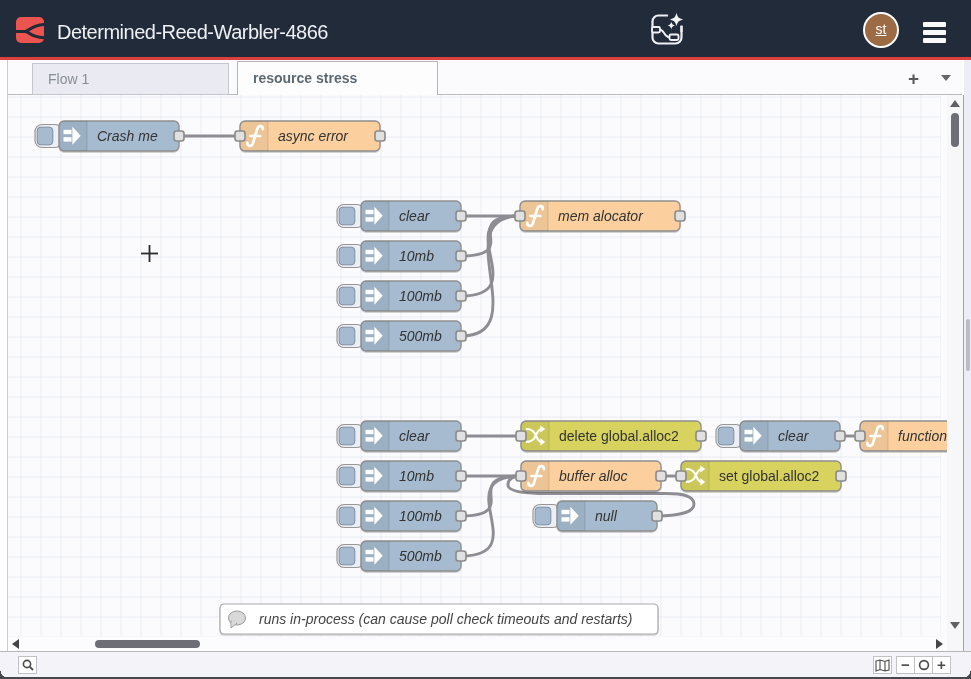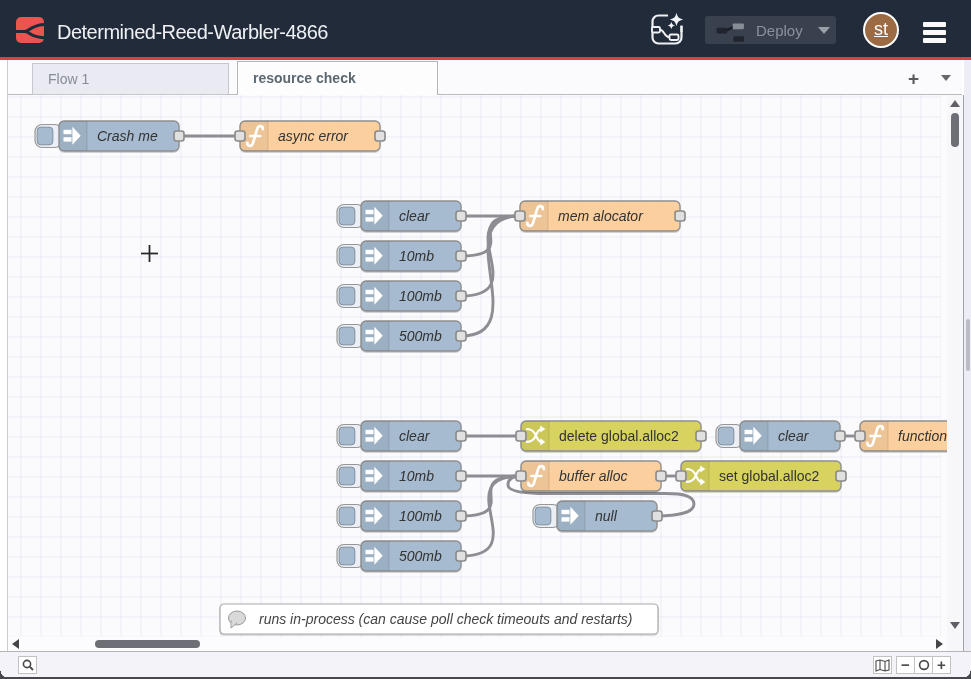--- a/index.html
+++ b/index.html
@@ -3,21 +3,21 @@
 <style>
 * { margin:0; padding:0; box-sizing:border-box; }
 body { font-family:"Liberation Sans", sans-serif; }
 #page { position:relative; width:971px; height:679px; overflow:hidden; background:#fff; }
 #header { position:absolute; left:0; top:0; width:971px; height:57px; background:#222b3a; }
 #hline { position:absolute; left:0; top:57px; width:971px; height:3px; background:#dd3f3f; }
 #title { position:absolute; left:57px; top:21px; font-size:20px; color:#eef0f3; letter-spacing:-0.5px; }
 #deploy { position:absolute; left:705px; top:16px; width:131px; height:28px; background:#3a414e; border-radius:3px; }
 #deploy span { position:absolute; left:51px; top:6px; font-size:15px; color:#8b919b; }
 #dcaret { position:absolute; left:113px; top:11px; width:0; height:0; border-left:6px solid transparent; border-right:6px solid transparent; border-top:7px solid #9aa0a8; }
-#avatar { position:absolute; left:863px; top:12px; width:36px; height:36px; border-radius:50%; background:#9c6a43; border:2.5px solid #fff; color:#fff; font-size:18px; text-align:center; line-height:30px;text-decoration:underline; }
+#avatar { position:absolute; left:863px; top:12px; width:36px; height:36px; border-radius:50%; background:#9c6a43; border:2.5px solid #fff; color:#fff; font-size:14px; text-align:center; line-height:30px;text-decoration:underline; }
 #burger div { position:absolute; left:923px; width:23px; height:5px; background:#fafafa; border-radius:1px; }
 #tabbar { position:absolute; left:0; top:60px; width:962px; height:35px; background:#fbfbfd; border-bottom:1px solid #bbb; }
 .tab { position:absolute; height:32px; font-size:14px; line-height:31px; padding-left:15px; }
 #tab1 { left:32px; top:63px; width:197px; background:#e9eaf2; border:1px solid #c6c6d0; color:#878d97; }
 #tab2 { left:237px; top:61px; height:34px; width:201px; background:#fdfdfe; border:1px solid #b5b5b5; border-bottom:none; color:#5c6870; font-weight:bold; line-height:32px; z-index:3; }
 #tplus { position:absolute; left:908px; top:68px; font-size:19px; color:#5a5a5a; font-weight:bold; }
 #tcaret { position:absolute; left:941px; top:75px; width:0; height:0; border-left:5.5px solid transparent; border-right:5.5px solid transparent; border-top:6px solid #666; }
 #canvas { position:absolute; left:8px; top:95px; }
 #lstrip { position:absolute; left:0; top:60px; width:8px; height:616px; background:#fff; border-right:1px solid #ccc; }
 #vsb { position:absolute; left:947px; top:95px; width:17px; height:556px; background:#f7f7f9; border-right:1px solid #a3a3ab; }
@@ -51,40 +51,30 @@
 <svg width="34" height="34" viewBox="0 0 34 34" style="position:absolute;left:650px;top:12px">
 <rect x="2.5" y="3.5" width="29" height="28" rx="6" fill="none" stroke="#eef0f3" stroke-width="2.2"></rect>
 <rect x="18" y="0" width="16" height="13.5" fill="#222b3a"></rect>
 <rect x="2" y="15" width="8" height="5.5" rx="1.5" fill="#222b3a" stroke="#eef0f3" stroke-width="1.9"></rect>
 <path d="M10,17.8 C14.5,17.8 14,25.2 19.5,25.2" fill="none" stroke="#eef0f3" stroke-width="1.9"></path>
 <rect x="19.5" y="22.5" width="9" height="5.5" rx="1.5" fill="#222b3a" stroke="#eef0f3" stroke-width="1.9"></rect>
 <path d="M31.5,14 L31.5,20" stroke="#eef0f3" stroke-width="2.2"></path>
 <path d="M26.5,0.8 C27.6,5.3 28.7,6.4 33.2,7.5 C28.7,8.6 27.6,9.7 26.5,14.2 C25.4,9.7 24.3,8.6 19.8,7.5 C24.3,6.4 25.4,5.3 26.5,0.8 Z" fill="#f2f4f6"></path>
 <path d="M21.3,9.8 C21.9,12.3 22.5,12.9 25,13.5 C22.5,14.1 21.9,14.7 21.3,17.2 C20.7,14.7 20.1,14.1 17.6,13.5 C20.1,12.9 20.7,12.3 21.3,9.8 Z" fill="#f2f4f6"></path>
 </svg>
-<div id="deploy">
-      <svg width="30" height="22" viewBox="0 0 30 22" style="position:absolute;left:11px;top:5.5px">
-<path d="M10.5,8.5 L18,4.5" stroke="#171b24" stroke-width="2"></path>
-<rect x="0.6" y="5.8" width="10.5" height="5.6" rx="1" fill="#20242e"></rect>
-<rect x="16.7" y="1.6" width="11.2" height="5.6" rx="1" fill="#878d97"></rect>
-<rect x="17.4" y="14.2" width="10.5" height="5.6" rx="1" fill="#20242e"></rect>
-</svg>
-      <span>Deploy</span>
-      <div id="dcaret"></div>
-    </div>
 <div id="avatar">st</div>
 <div id="burger">
       <div style="top:21.5px"></div>
       <div style="top:29.5px"></div>
       <div style="top:37.5px"></div>
     </div>
 <div id="hline"></div>
 <div id="tabbar"></div>
 <div class="tab" id="tab1">Flow 1</div>
-<div class="tab" id="tab2">resource check</div>
+<div class="tab" id="tab2">resource stress</div>
 <div id="tplus">+</div>
 <div id="tcaret"></div>
 <svg id="canvas" width="939" height="556" viewBox="0 0 939 556" font-family="'Liberation Sans', sans-serif">
 <defs>
 <pattern id="grid" width="20" height="20" patternUnits="userSpaceOnUse" patternTransform="translate(12.5,1.5)">
 <path d="M20,0 L0,0 0,20" fill="none" stroke="#dcddec" stroke-width="1"></path>
 </pattern>
 <filter id="ns" x="-20%" y="-20%" width="140%" height="160%">
 <feDropShadow dx="0" dy="1" stdDeviation="0.7" flood-color="#000" flood-opacity="0.22"></feDropShadow>
 </filter>

